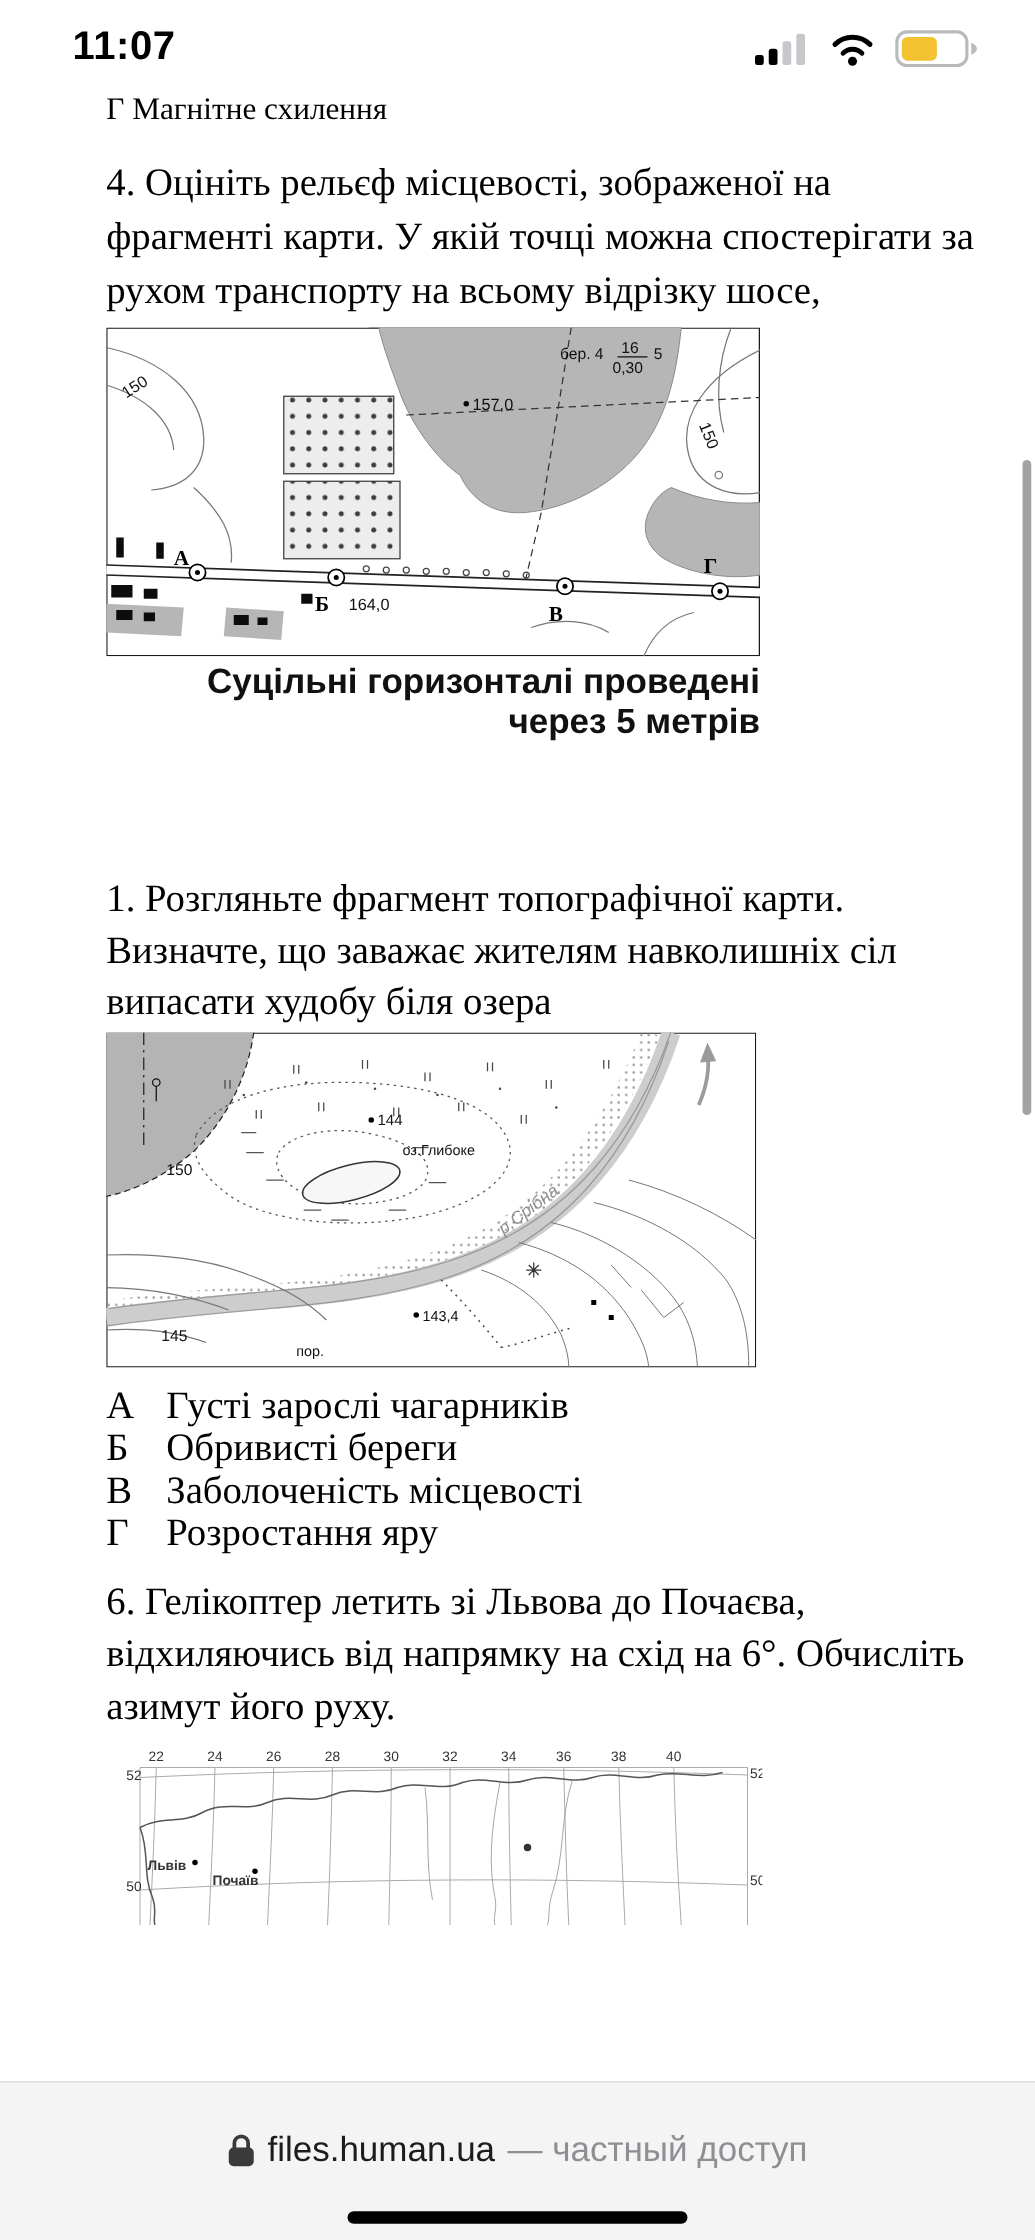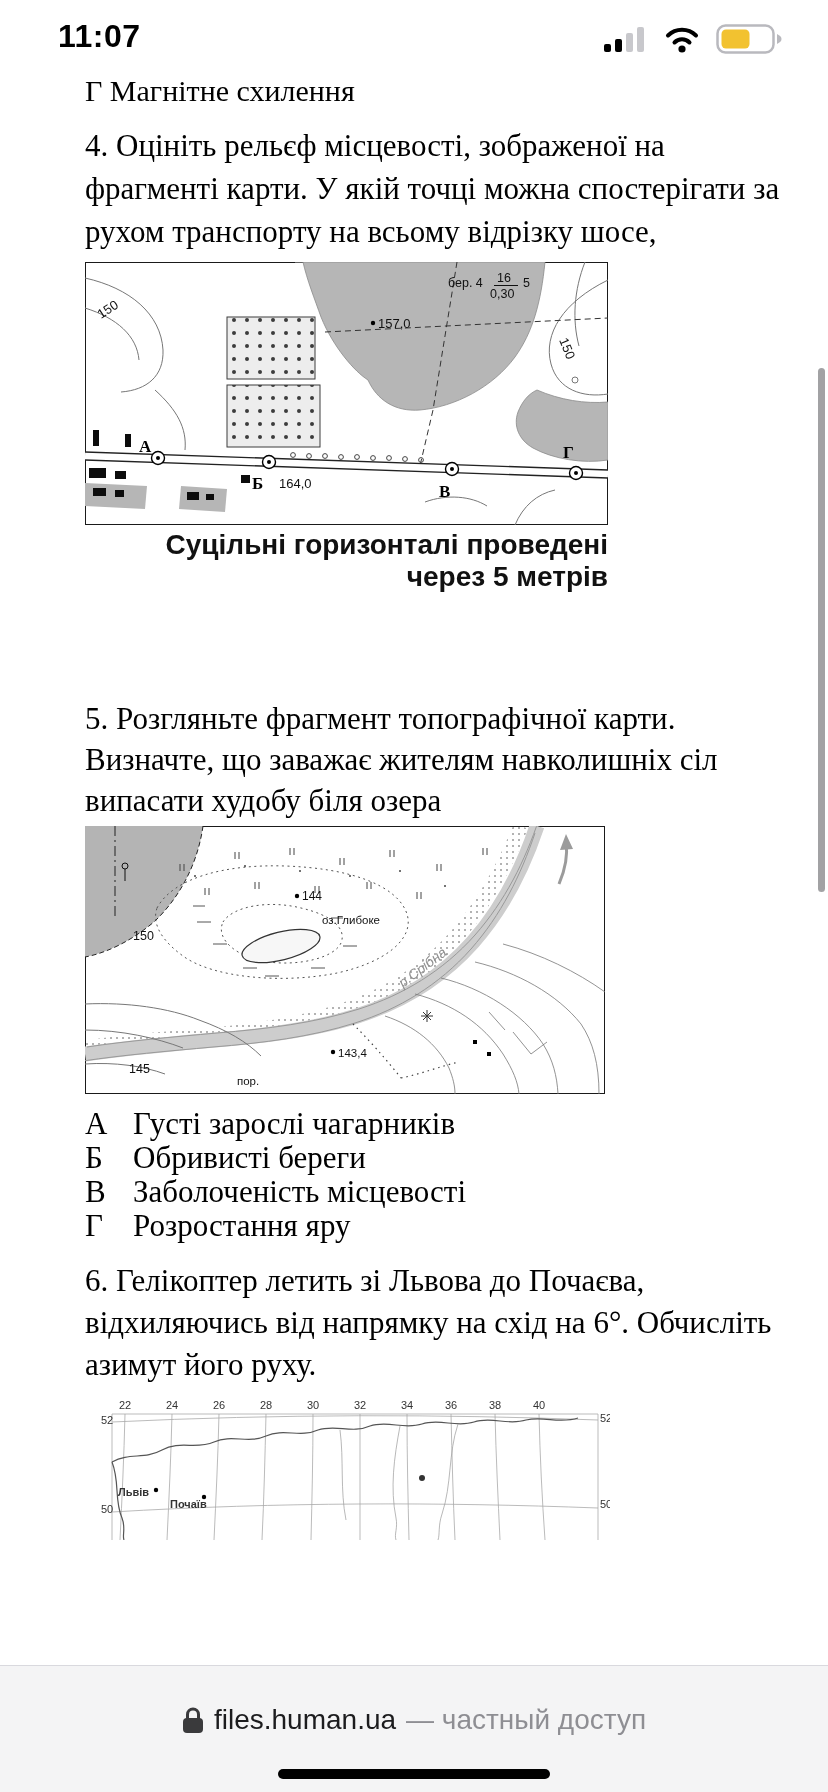--- a/index.html
+++ b/index.html
@@ -7,21 +7,21 @@
   body { font-family:"Liberation Sans", sans-serif; }
   .screen { position:relative; width:828px; height:1792px; margin:0 auto; background:#fff; overflow:hidden; }
 
   
   .status-bar { position:absolute; top:0; left:0; right:0; height:62px; background:#fff; }
   .time { position:absolute; left:58px; top:18px; font-size:32px; font-weight:700; color:#000; letter-spacing:0.5px; }
   .status-icons { position:absolute; right:46px; top:24px; display:flex; align-items:center; gap:13px; }
 
   
   .doc-text { font-family:"Liberation Serif", serif; color:#000; }
-  .intro-line { position:absolute; left:85px; top:74px; font-size:30px; }
+  .intro-line { position:absolute; left:85px; top:74px; font-size:25px; }
   .q4-text { position:absolute; left:85px; top:124px; width:700px; font-size:31px; line-height:43px; }
   .map1 { position:absolute; left:85px; top:262px; }
   .map-caption { position:absolute; left:85px; top:529px; width:523px; text-align:right;
                  font-family:"Liberation Sans", sans-serif; font-weight:700; font-size:28px; color:#111; }
   .q5-text { position:absolute; left:85px; top:698px; width:700px; font-size:31px; line-height:41px; }
   .map2 { position:absolute; left:85px; top:826px; }
   .options { position:absolute; left:85px; top:1106px; font-size:31px; }
   .option { display:flex; height:34px; align-items:flex-start; }
   .opt-letter { width:48px; }
   .q6-text { position:absolute; left:85px; top:1260px; width:700px; font-size:31px; line-height:42px; }
@@ -161,21 +161,21 @@
     <g font-family="Liberation Serif, serif" font-weight="bold" font-size="17" fill="#000">
       <text x="54" y="190">А</text>
       <text x="167" y="227">Б</text>
       <text x="354" y="235">В</text>
       <text x="478" y="196">Г</text>
     </g>
   </svg>
 
   <div class="map-caption">Суцільні горизонталі проведені через 5 метрів</div>
 
-  <div class="q5-text doc-text">5. Розгляньте фрагмент топографічної карти. Визначте, що заважає жителям навколишніх сіл випасати худобу біля озера</div>
+  <div class="q5-text doc-text">1. Розгляньте фрагмент топографічної карти. Визначте, що заважає жителям навколишніх сіл випасати худобу біля озера</div>
 
   <svg class="map2" width="520" height="268" viewBox="0 0 520 268">
     <defs>
       <pattern id="sandDots" width="6" height="6" patternUnits="userSpaceOnUse">
         <circle cx="2" cy="2" r="1" fill="#9a9a9a"></circle>
       </pattern>
     </defs>
     <rect x="0.5" y="0.5" width="519" height="267" fill="#ffffff" stroke="#1a1a1a"></rect>
     <g>
       <path d="M0,0 L118,0 C113,36 96,70 70,95 C48,114 22,127 0,131 Z" fill="#b4b4b4"></path>

